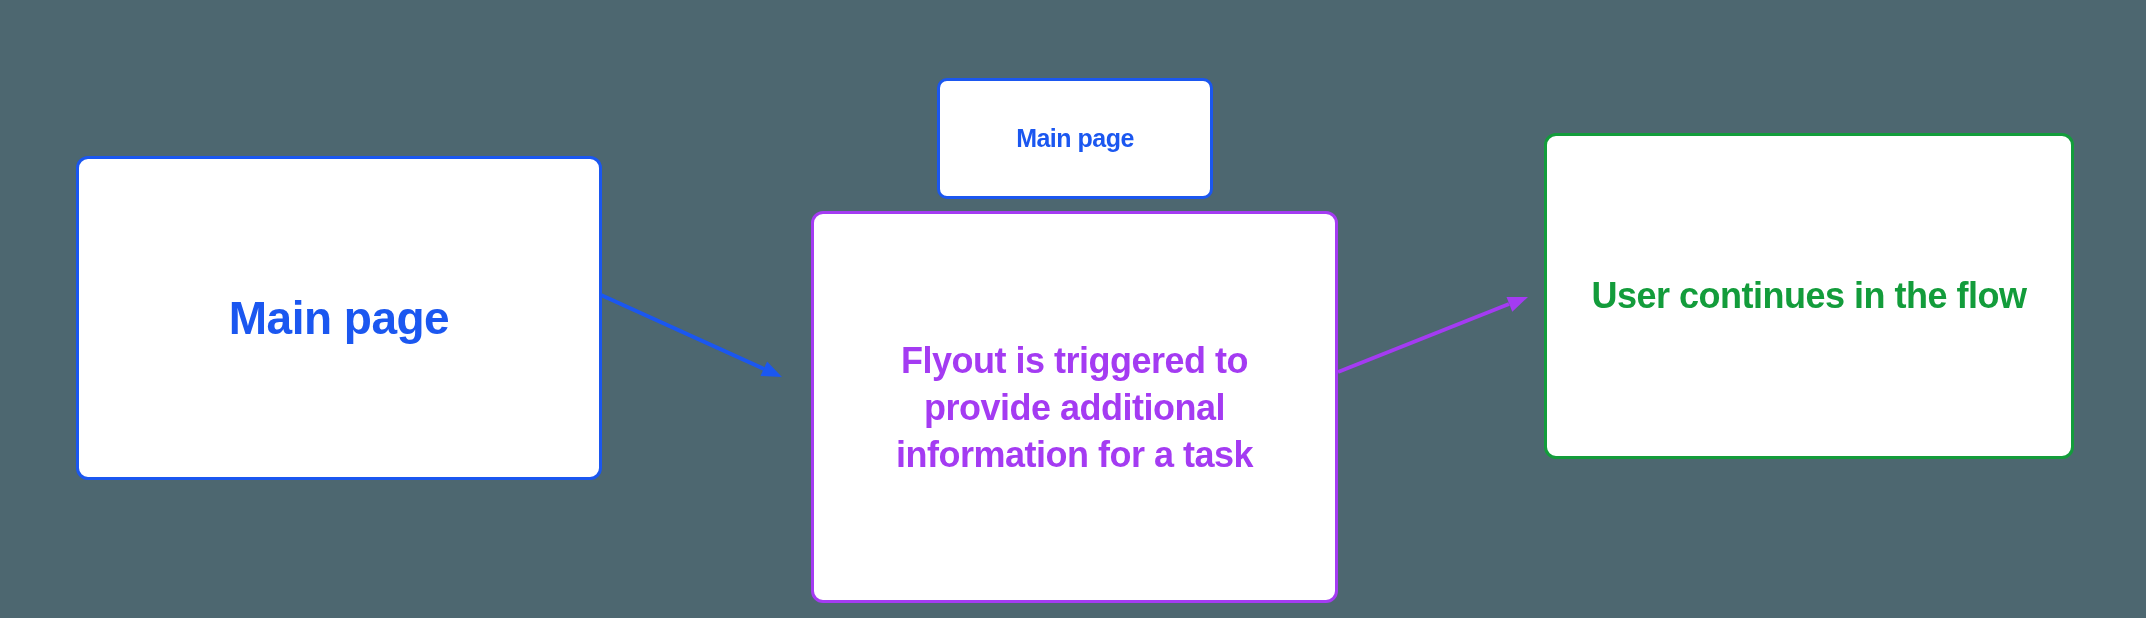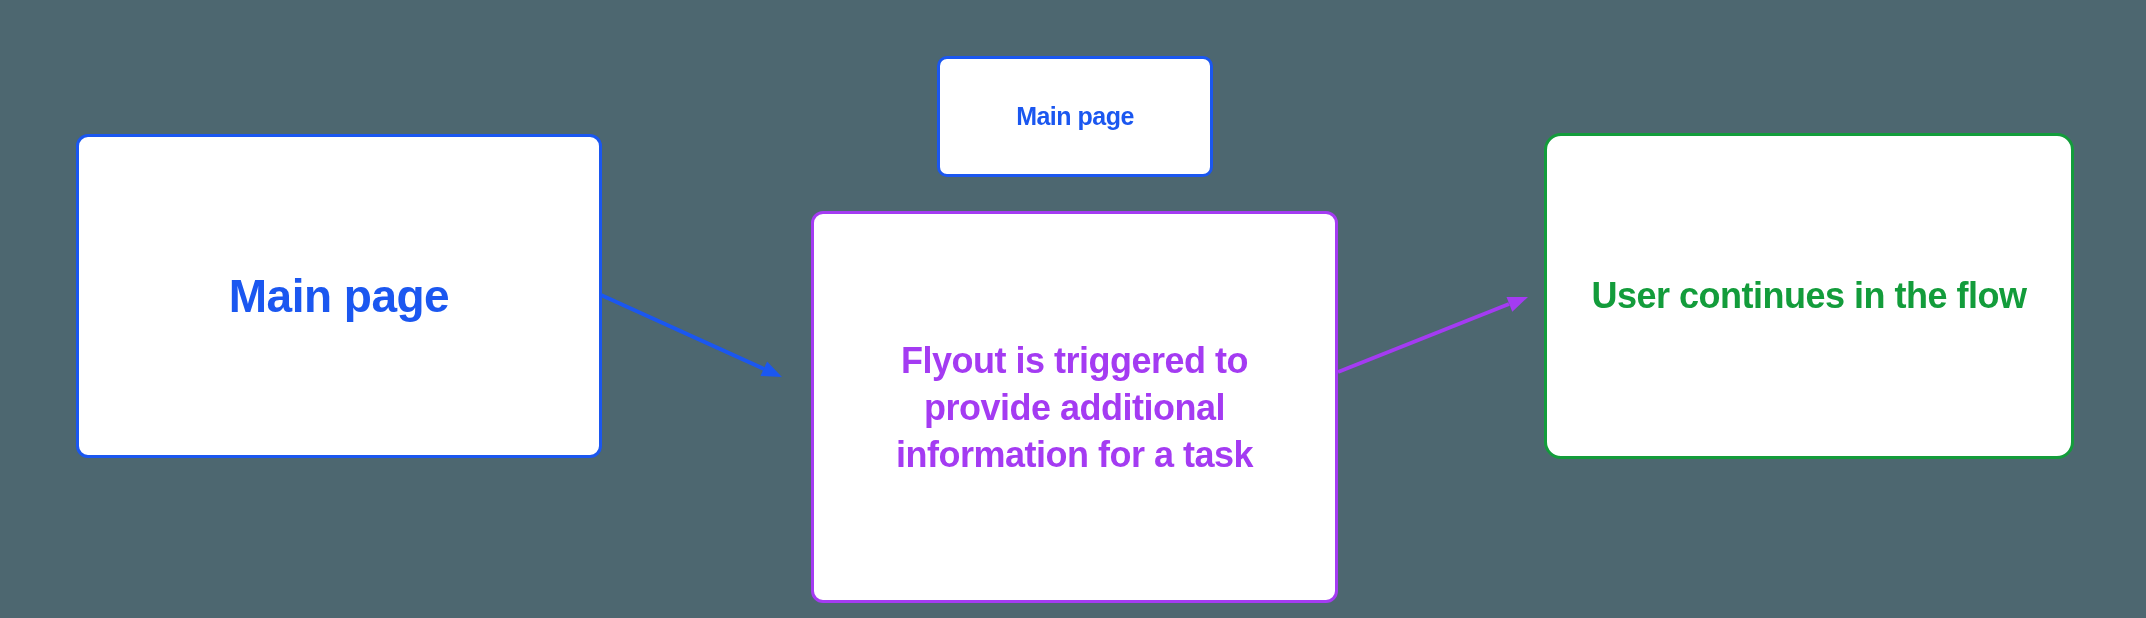--- a/index.html
+++ b/index.html
@@ -20,23 +20,23 @@
     border: 3px solid;
     border-radius: 12px;
     display: flex;
     align-items: center;
     justify-content: center;
     text-align: center;
     font-weight: 700;
     letter-spacing: -0.5px;
   }
 
-  .node-blue   { border-color: var(--blue, #1B57F0);   color: var(--blue, #1B57F0); }
+  .node-blue   { border-color: var(--blue, #1B57F0);   color: var(--blue, #1B57F0); margin-top: 22px; }
   .node-purple { border-color: var(--purple, #A43BF2); color: var(--purple, #A43BF2); }
-  .node-green  { border-color: var(--green, #139C3B);  color: var(--green, #139C3B); border-radius: 17px; }
+  .node-green  { border-color: var(--green, #139C3B);  color: var(--green, #139C3B); }
 
   .node-main-large {
     left: 76px; top: 134px; width: 526px; height: 324px;
     font-size: 46px;
   }
   .node-main-small {
     left: 937px; top: 56px; width: 276px; height: 121px;
     font-size: 25px; border-radius: 10px;
   }
   .node-flyout {

